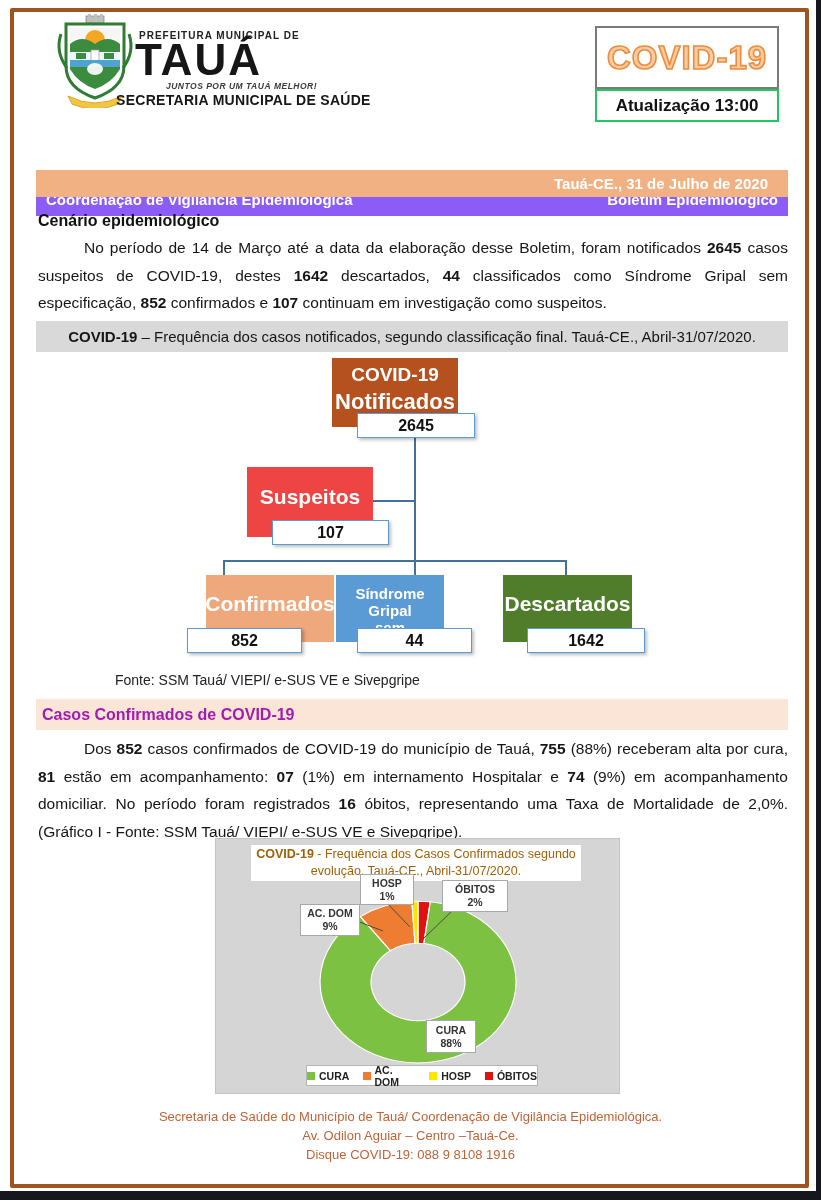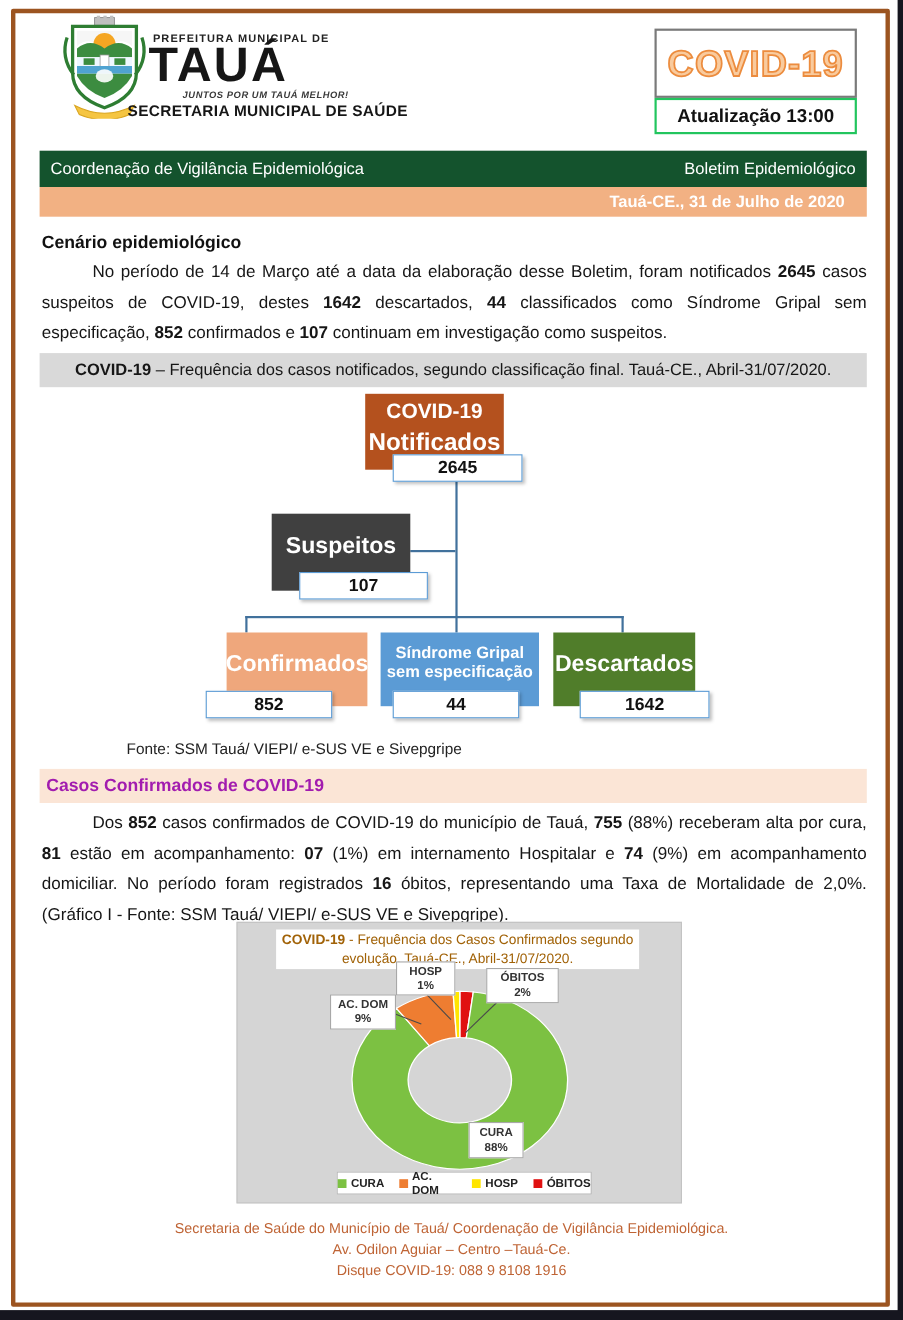--- a/index.html
+++ b/index.html
@@ -13,21 +13,21 @@
   
   .org-small{font-size:10px;font-weight:bold;letter-spacing:1px;color:#222;}
   .org-name{font-size:44px;font-weight:900;letter-spacing:2px;color:#161616;line-height:40px;}
   .org-slogan{font-size:8.5px;font-weight:bold;font-style:italic;color:#3a3a3a;letter-spacing:0.5px;}
   .department{font-size:14px;font-weight:bold;color:#161616;letter-spacing:0.3px;}
   .covid-box{border:2px solid #7a7a7a;display:flex;align-items:center;justify-content:center;}
   .covid-title{font-size:33px;font-weight:bold;letter-spacing:1px;color:#F9CB9E;-webkit-text-stroke:1.6px #EC8C3E;}
   .update-box{border:2px solid #22c55e;display:flex;align-items:center;justify-content:center;}
   .update-text{font-size:17px;font-weight:bold;color:#111;}
   
-  .bar1{background:#14532d;color:#fff;font-weight:normal;font-size:15px;display:flex;align-items:center;justify-content:space-between;padding:0 10px;box-sizing:border-box;}
+  .bar1{background:#8b5cf6;color:#fff;font-weight:bold;font-size:15px;display:flex;align-items:center;justify-content:space-between;padding:0 10px;box-sizing:border-box;margin-top:46px;}
   .bar2{background:#F2B183;color:#fff;font-weight:bold;font-size:15px;display:flex;align-items:center;justify-content:flex-end;padding:0 20px;box-sizing:border-box;}
   .h1{font-size:16px;font-weight:bold;color:#111;}
   .para{font-size:15.5px;line-height:27.5px;text-align:justify;text-indent:46px;color:#161616;}
   .graybar{background:#D9D9D9;display:flex;align-items:center;justify-content:center;font-size:15px;color:#161616;}
   .peachbar{background:#FBE5D6;display:flex;align-items:center;font-weight:bold;font-size:16px;color:#a21caf;padding:0 6px;box-sizing:border-box;}
   
   .node{display:flex;flex-direction:column;align-items:center;color:#fff;font-weight:bold;text-align:center;}
   .valbox{background:#fff;border:1.5px solid #5B9BD5;display:flex;align-items:center;justify-content:center;font-weight:bold;font-size:16px;color:#111;box-shadow:2px 2px 3px rgba(0,0,0,0.25);}
   .fline{background:#41719C;}
   .fonte{font-size:14px;color:#222;}
@@ -108,35 +108,35 @@
   <div class="abs fline" style="left:565px;top:560px;width:2px;height:15px;"></div>
 
   <div class="abs node" style="left:332px;top:358px;width:126px;height:69px;background:#B4511E;">
     <span style="font-size:19px;margin-top:6px;">COVID-19</span>
     <span style="font-size:22px;margin-top:3px;">Notificados</span>
   </div>
   <div class="abs valbox" style="left:357px;top:413px;width:116px;height:23px;">
     <span>2645</span>
   </div>
 
-  <div class="abs node" style="left:247px;top:467px;width:126px;height:70px;background:#404040;">
+  <div class="abs node" style="left:247px;top:467px;width:126px;height:70px;background:#ef4444;">
     <span style="font-size:21px;margin-top:18px;">Suspeitos</span>
   </div>
   <div class="abs valbox" style="left:272px;top:520px;width:115px;height:23px;">
     <span>107</span>
   </div>
 
   <div class="abs node" style="left:162px;top:575px;width:128px;height:67px;background:#EFA77C;margin-left:44px;">
     <span style="font-size:21px;margin-top:17px;">Confirmados</span>
   </div>
   <div class="abs valbox" style="left:187px;top:628px;width:113px;height:23px;">
     <span>852</span>
   </div>
 
-  <div class="abs node" style="left:346px;top:575px;width:144px;height:67px;background:#5B9BD5;">
+  <div class="abs node" style="left:336px;top:575px;width:108px;height:67px;background:#5B9BD5;">
     <span style="font-size:15px;margin-top:10px;">Síndrome Gripal</span>
     <span style="font-size:15px;">sem especificação</span>
   </div>
   <div class="abs valbox" style="left:357px;top:628px;width:113px;height:23px;">
     <span>44</span>
   </div>
 
   <div class="abs node" style="left:503px;top:575px;width:129px;height:67px;background:#507D2A;">
     <span style="font-size:21px;margin-top:17px;">Descartados</span>
   </div>

